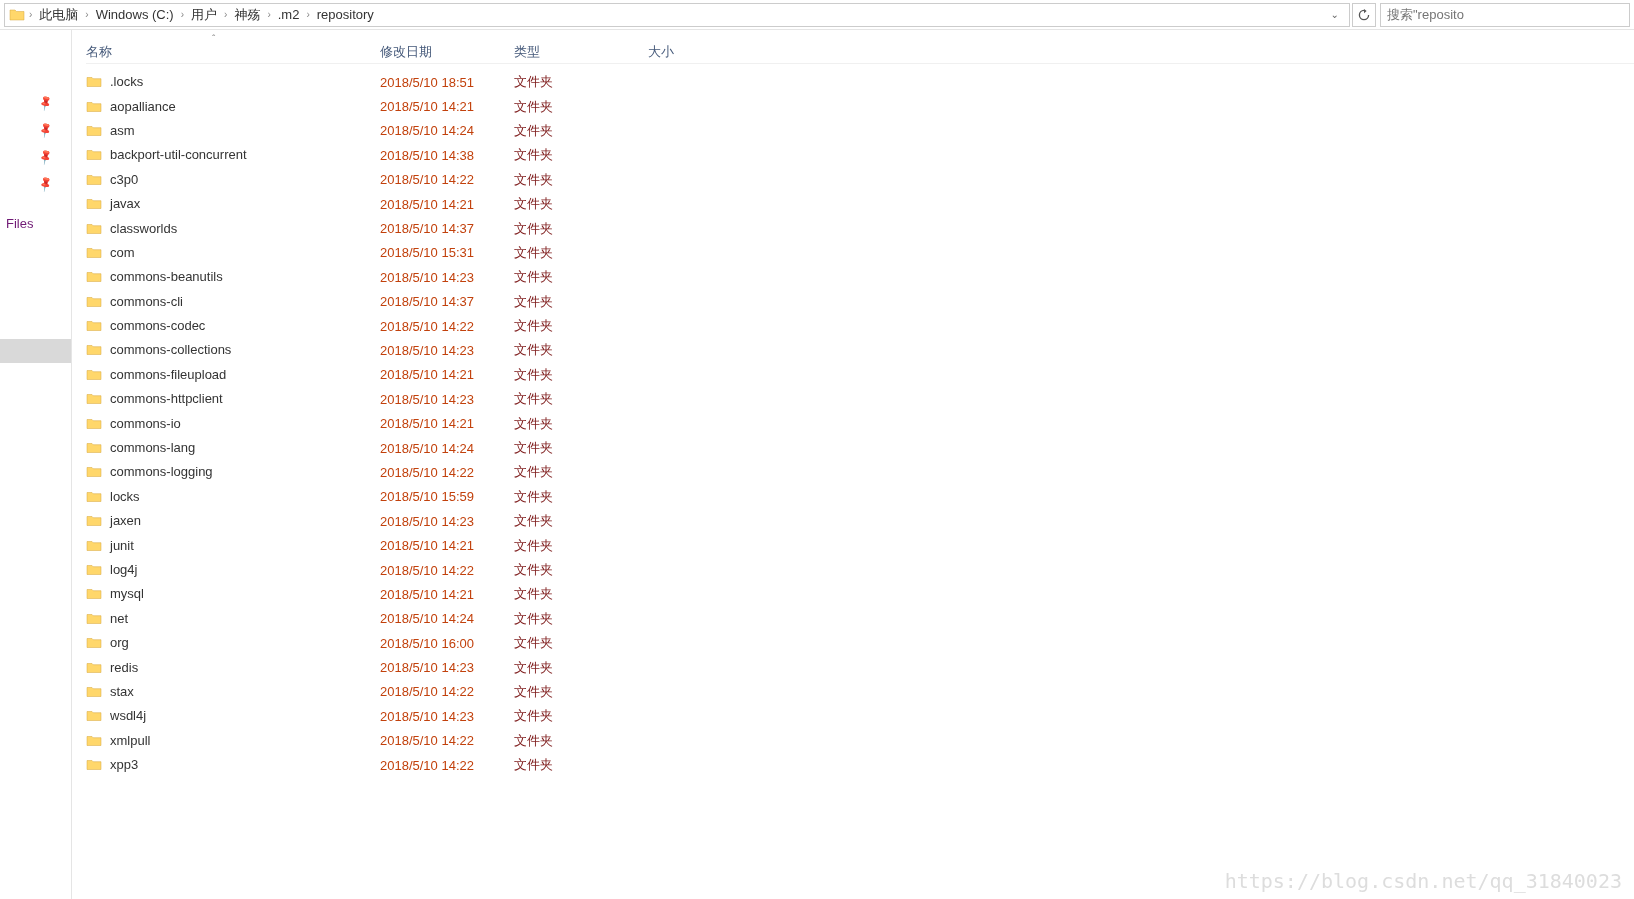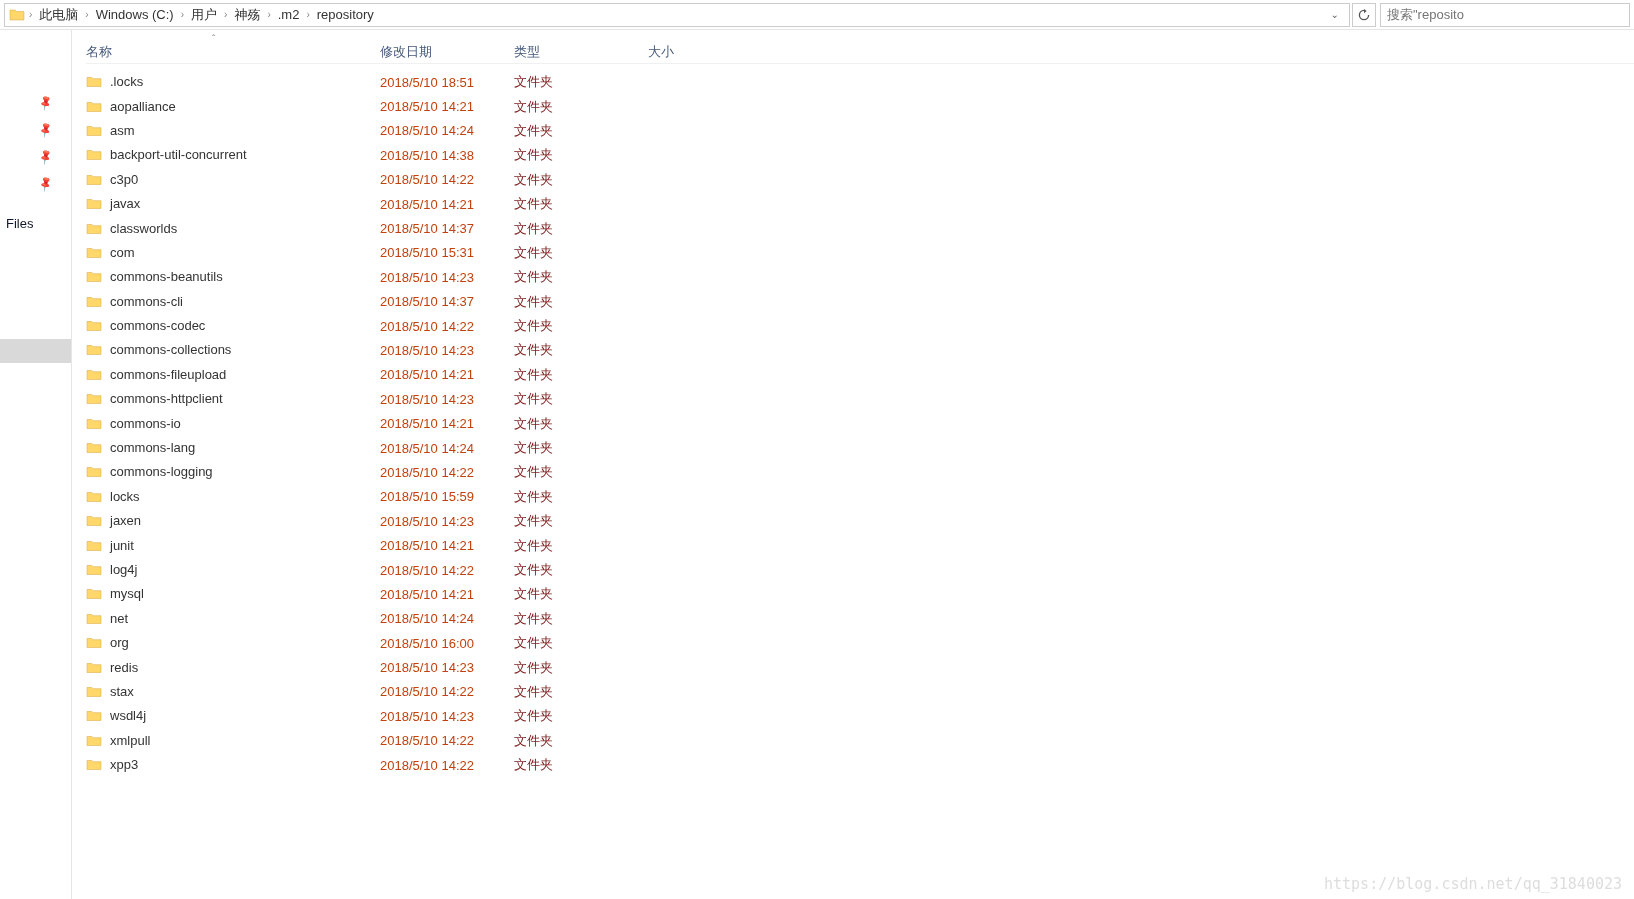--- a/index.html
+++ b/index.html
@@ -96,21 +96,21 @@
       padding-right: 18px;
       color: #666;
     }
     .pin-icon {
       font-size: 11px;
       transform: rotate(-35deg);
       cursor: pointer;
     }
     .files-label {
       padding: 18px 0 0 6px;
-      color: #0f172a;
+      color: #701a75;
     }
     .quick-selected {
       height: 24px;
       background: #d9d9d9;
       margin-top: 108px;
     }
     .content {
       flex: 1;
       padding-left: 14px;
     }
@@ -147,21 +147,21 @@
       gap: 6px;
     }
     .fcol-date { width: 134px; color: #c2410c; }
     .fcol-type { width: 134px; color: #7f1d1d; }
     .fcol-size { width: 100px; color: #555; }
     .watermark {
       position: absolute;
       right: 12px;
       bottom: 6px;
       color: #ddd;
-      font-size: 15px;
+      font-size: 20px;
       font-family: monospace;
       pointer-events: none;
     }
   </style>
 </head>
 <body>
 
 <div class="address-bar">
   <div class="address-left">
     <span class="folder-icon">

